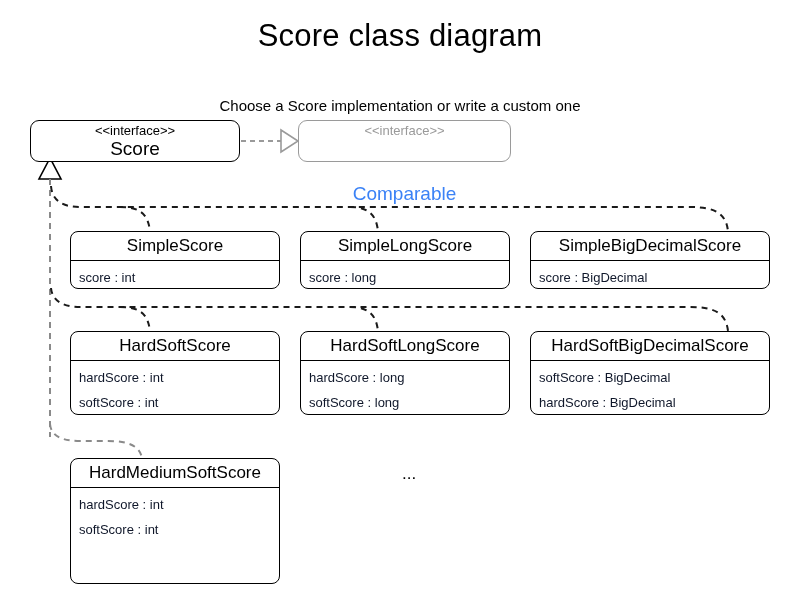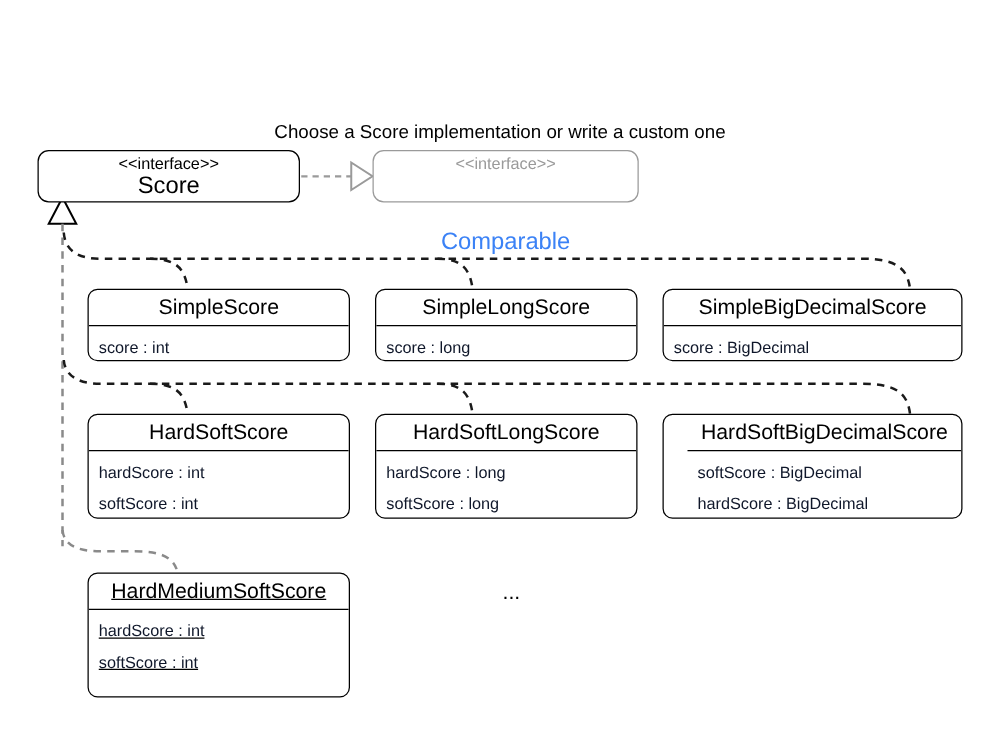--- a/index.html
+++ b/index.html
@@ -99,20 +99,21 @@
     position: absolute;
     font-size: 17px;
     color: #000000;
   }
 </style>
 </head>
 <body>
 
 <div id="canvas">
 
+  <div class="title">Score class diagram</div>
   <div class="subtitle">Choose a Score implementation or write a custom one</div>
 
   <svg id="wires" viewBox="0 0 800 600" xmlns="http://www.w3.org/2000/svg">
 
     <g>
       <line x1="241" y1="141" x2="281" y2="141" stroke="#9a9a9a" stroke-width="1.8" stroke-dasharray="5,4"></line>
       <polygon points="281,130 298,141 281,152" fill="#ffffff" stroke="#9a9a9a" stroke-width="1.6"></polygon>
     </g>
 
     <g>
@@ -176,28 +177,28 @@
           <div class="attr">softScore : int</div>
         </div>
       </div>
       <div class="class-box" style="left: 300px; top: 331px; width: 210px; height: 84px;">
         <div class="class-title">HardSoftLongScore</div>
         <div class="class-attrs">
           <div class="attr">hardScore : long</div>
           <div class="attr">softScore : long</div>
         </div>
       </div>
-      <div class="class-box" style="left: 530px; top: 331px; width: 240px; height: 84px; padding-left: 19px;">
+      <div class="class-box" style="left: 530px; top: 331px; width: 240px; height: 84px;">
         <div class="class-title">HardSoftBigDecimalScore</div>
         <div class="class-attrs">
           <div class="attr">softScore : BigDecimal</div>
           <div class="attr">hardScore : BigDecimal</div>
         </div>
       </div>
-      <div class="class-box" style="left: 70px; top: 458px; width: 210px; height: 100px; text-decoration: underline;">
+      <div class="class-box" style="left: 70px; top: 458px; width: 210px; height: 126px;">
         <div class="class-title">HardMediumSoftScore</div>
         <div class="class-attrs">
           <div class="attr">hardScore : int</div>
           <div class="attr">softScore : int</div>
         </div>
       </div>
     </div>
 
 </div>
 

